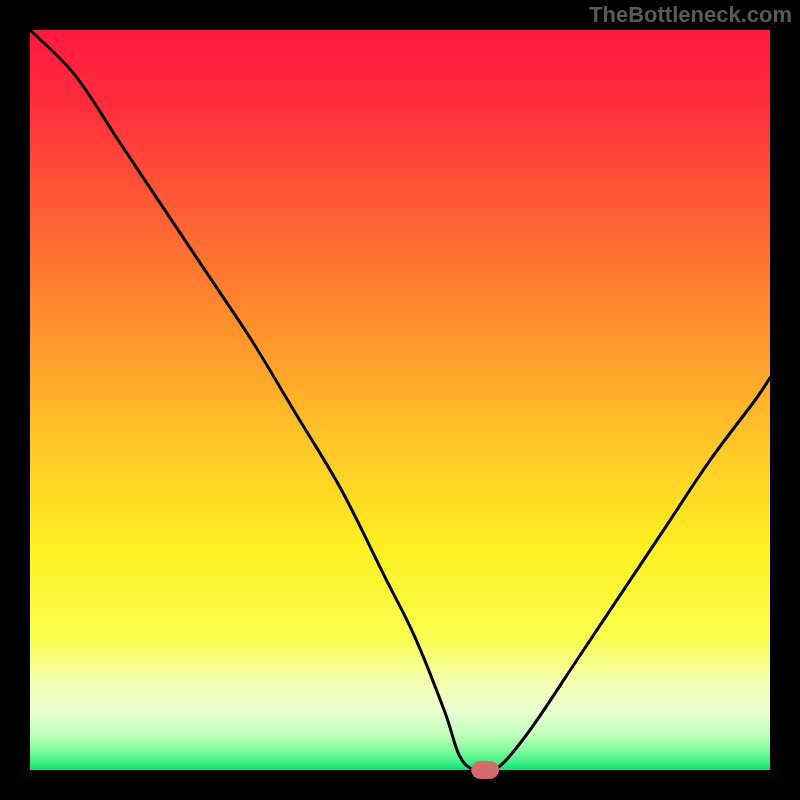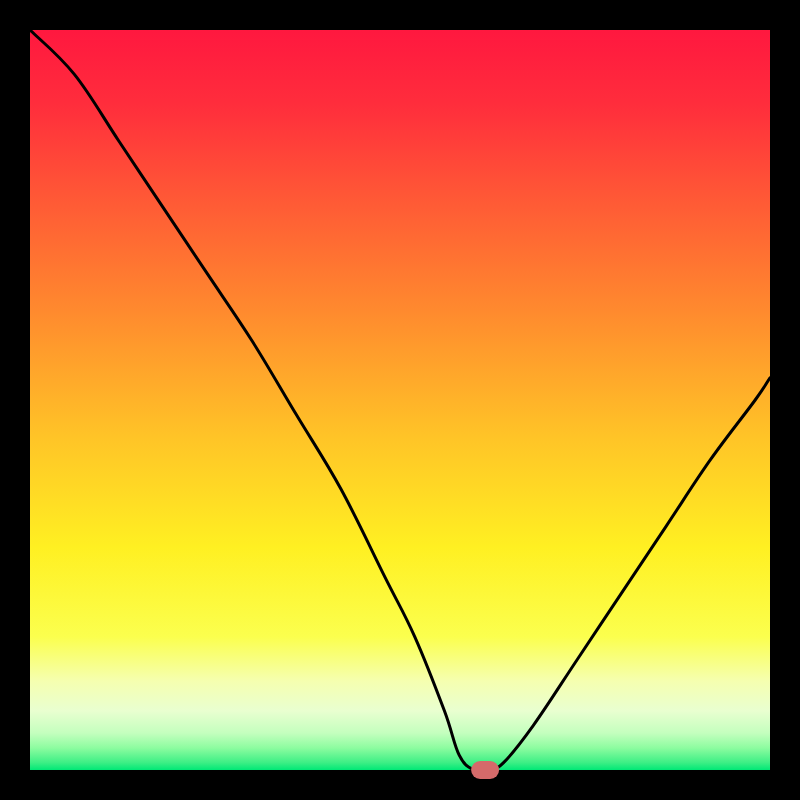--- a/index.html
+++ b/index.html
@@ -28,20 +28,21 @@
   }
   svg {
     display: block;
   }
 </style>
 </head>
 <body>
 
 <div class="container">
 
+  <div class="watermark">TheBottleneck.com</div>
 
   <svg id="chart-svg" width="800" height="800" viewBox="0 0 800 800">
     <defs>
       <linearGradient id="heat" x1="0" y1="0" x2="0" y2="1">
         <stop offset="0%" stop-color="#ff183f"></stop>
         <stop offset="10%" stop-color="#ff2d3c"></stop>
         <stop offset="22%" stop-color="#ff5636"></stop>
         <stop offset="38%" stop-color="#ff8a2e"></stop>
         <stop offset="55%" stop-color="#ffc427"></stop>
         <stop offset="70%" stop-color="#fff022"></stop>

